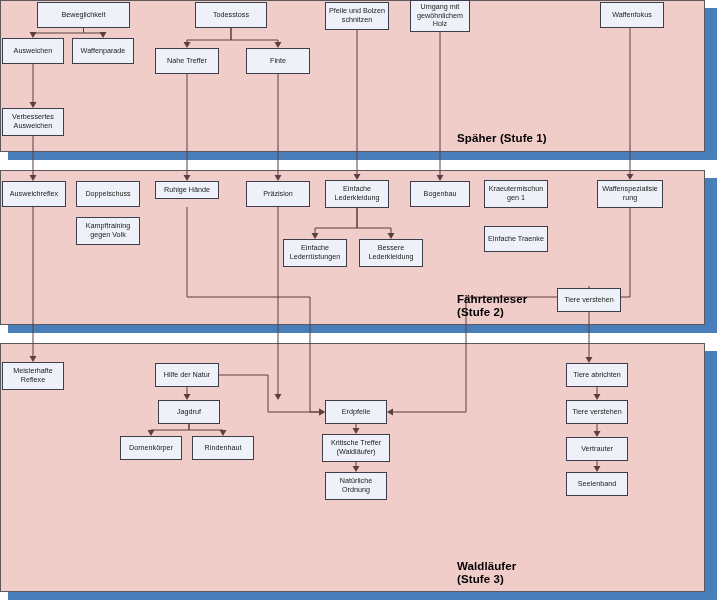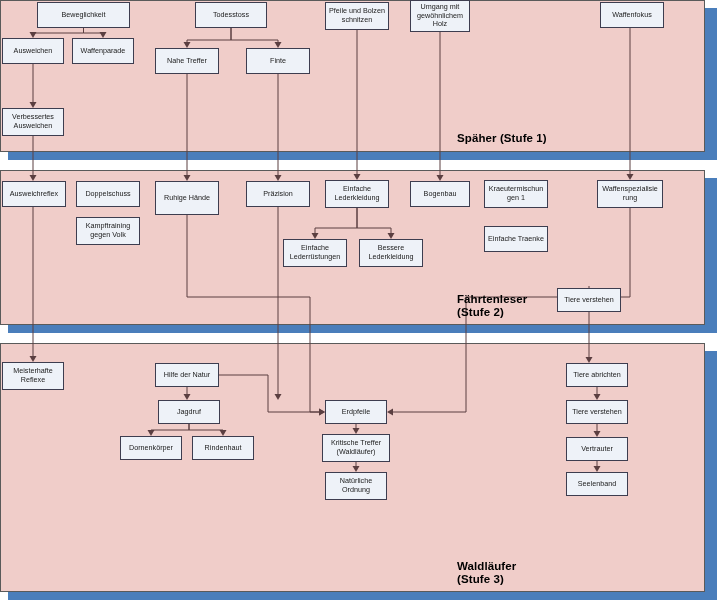--- a/index.html
+++ b/index.html
@@ -147,21 +147,21 @@
       <div class="node" style="left: 2px; top: 181px; width: 64px; height: 26px; background: rgb(238, 242, 248); border-color: rgb(61, 61, 79);">
         <span>Ausweichreflex</span>
       </div>
       <div class="node" style="left: 76px; top: 181px; width: 64px; height: 26px; background: rgb(238, 242, 248); border-color: rgb(61, 61, 79);">
         <span>Doppelschuss</span>
       </div>
       <div class="node" style="left: 76px; top: 217px; width: 64px; height: 28px; background: rgb(238, 242, 248); border-color: rgb(61, 61, 79);">
         <span>Kampftraining
 gegen Volk</span>
       </div>
-      <div class="node" style="left: 155px; top: 181px; width: 64px; height: 34px; background: rgb(238, 242, 248); border-color: rgb(61, 61, 79);">
+      <div class="node" style="left: 155px; top: 181px; width: 64px; height: 18px; background: rgb(238, 242, 248); border-color: rgb(61, 61, 79);">
         <span>Ruhige Hände</span>
       </div>
       <div class="node" style="left: 246px; top: 181px; width: 64px; height: 26px; background: rgb(238, 242, 248); border-color: rgb(61, 61, 79);">
         <span>Präzision</span>
       </div>
       <div class="node" style="left: 325px; top: 180px; width: 64px; height: 28px; background: rgb(238, 242, 248); border-color: rgb(61, 61, 79);">
         <span>Einfache
 Lederkleidung</span>
       </div>
       <div class="node" style="left: 283px; top: 239px; width: 64px; height: 28px; background: rgb(238, 242, 248); border-color: rgb(61, 61, 79);">

